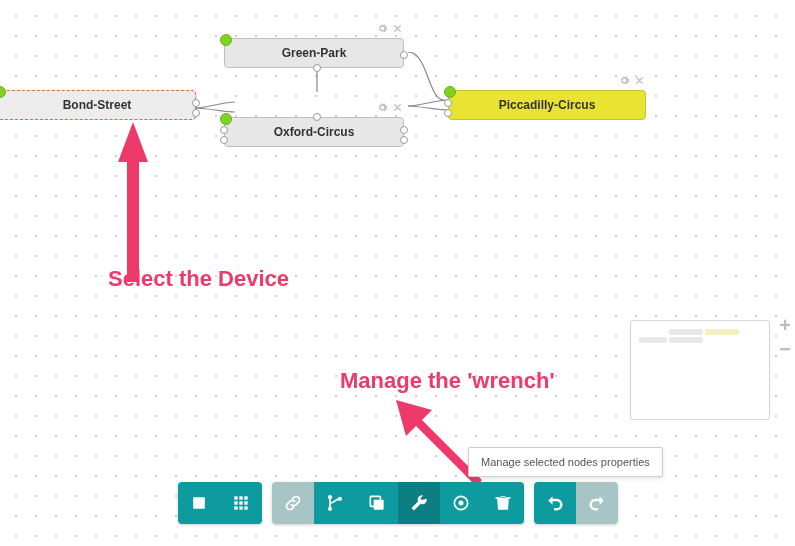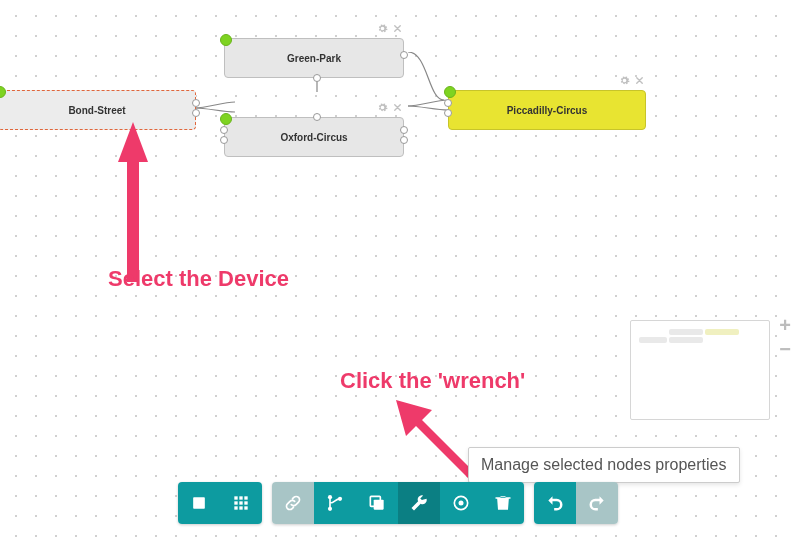--- a/index.html
+++ b/index.html
@@ -16,28 +16,28 @@
     position: absolute;
     inset: 0;
     background-image: radial-gradient(circle, #d0d0d0 1px, transparent 1px);
     background-size: 20px 20px;
     background-position: 6px 6px;
   }
 
   
   .node {
     position: absolute;
-    height: 40px;
+    height: 30px;
     background: #e7e7e7;
     border: 1px solid #bfbfbf;
     border-radius: 4px;
     display: flex;
     align-items: center;
     justify-content: center;
-    font-size: 10px;
+    font-size: 12px;
     font-weight: 700;
     color: #333;
     cursor: pointer;
   }
   .node.selected {
     border: 1.5px dashed #e0663b;
     background: #ececec;
   }
   .node.highlight {
     background: #e8e431;
@@ -116,21 +116,21 @@
     gap: 6px;
   }
   .zoom > div { cursor: pointer; line-height: 18px; }
 
   
   .tooltip {
     position: absolute;
     background: #fff;
     border: 1px solid #ccc;
     padding: 8px 12px;
-    font-size: 16px;
+    font-size: 11px;
     color: #555;
     border-radius: 2px;
     box-shadow: 0 2px 4px rgba(0,0,0,0.1);
   }
 
   
   .toolbar {
     position: absolute;
     bottom: 22px;
     left: 50%;
@@ -237,21 +237,21 @@
     </span>
     <span class="port" style="left:-5px; top:8px;"></span>
     <span class="port" style="left:-5px; top:18px;"></span>
   </div>
 
   <svg class="arrow" style="left:108px; top:122px; width:50px; height:160px;" viewBox="0 0 50 160">
     <path d="M25 0 L10 40 L19 40 L19 160 L31 160 L31 40 L40 40 Z" fill="#ee3a6a"></path>
   </svg>
   <div class="ann" style="left:108px; top:266px;">Select the Device</div>
 
-  <div class="ann" style="left:340px; top:368px;">Click the 'wrench'</div>
+  <div class="ann" style="left:340px; top:368px;">Manage the 'wrench'</div>
   <svg class="arrow" style="left:388px; top:392px; width:100px; height:100px;" viewBox="0 0 100 100">
     <path d="M8 8 L18 44 L28 34 L78 84 L88 94 L94 88 L84 78 L34 28 L44 18 Z" fill="#ee3a6a"></path>
     <path d="M78 84 L100 100 L84 78 Z" fill="#ee3a6a"></path>
   </svg>
 
   <div class="minimap" style="left:630px; top:320px;">
     <div class="mm-node" style="left:38px; top:8px; width:34px;"></div>
     <div class="mm-node" style="left:74px; top:8px; width:34px; background:#f0f0c0;"></div>
     <div class="mm-node" style="left:8px; top:16px; width:28px;"></div>
     <div class="mm-node" style="left:38px; top:16px; width:34px;"></div>

